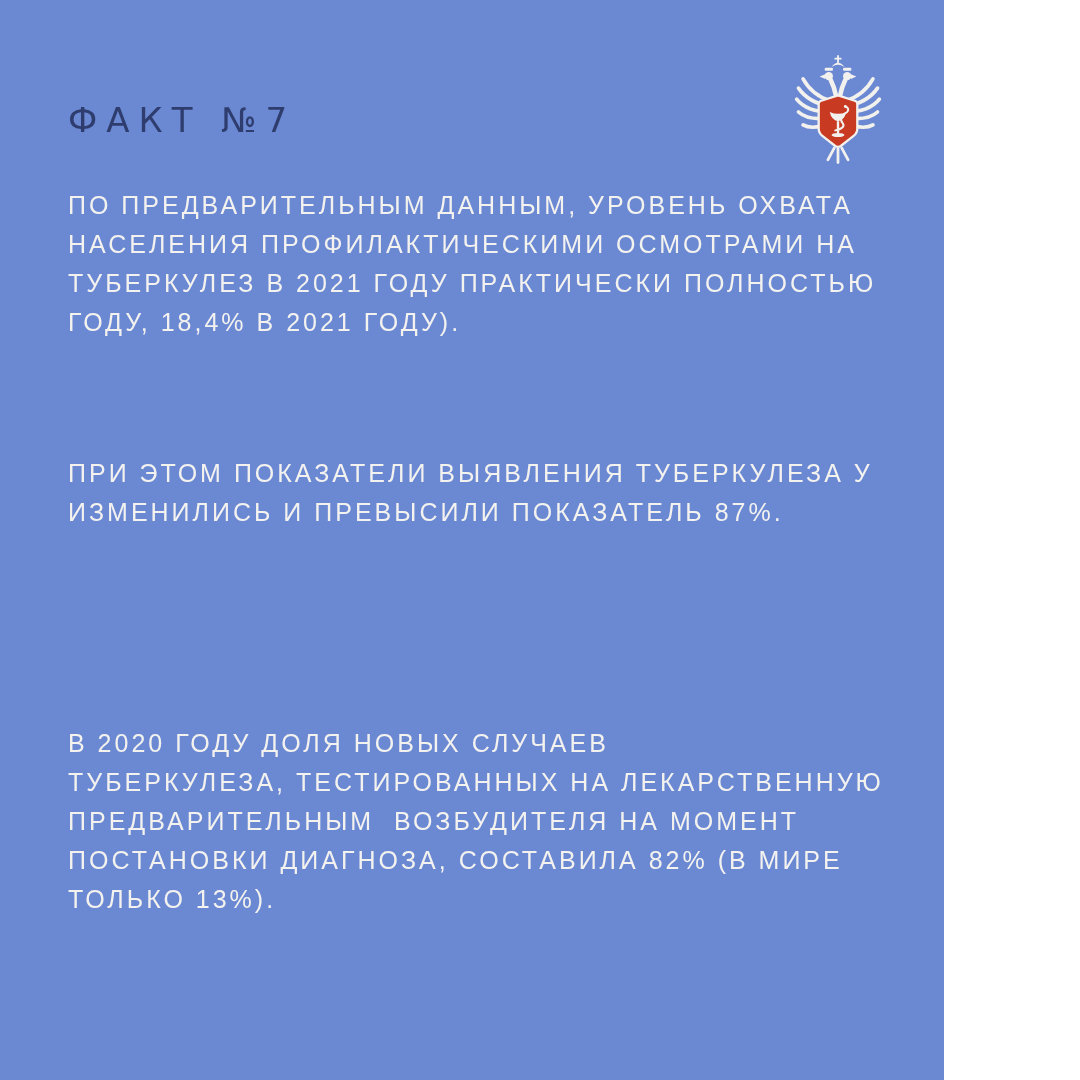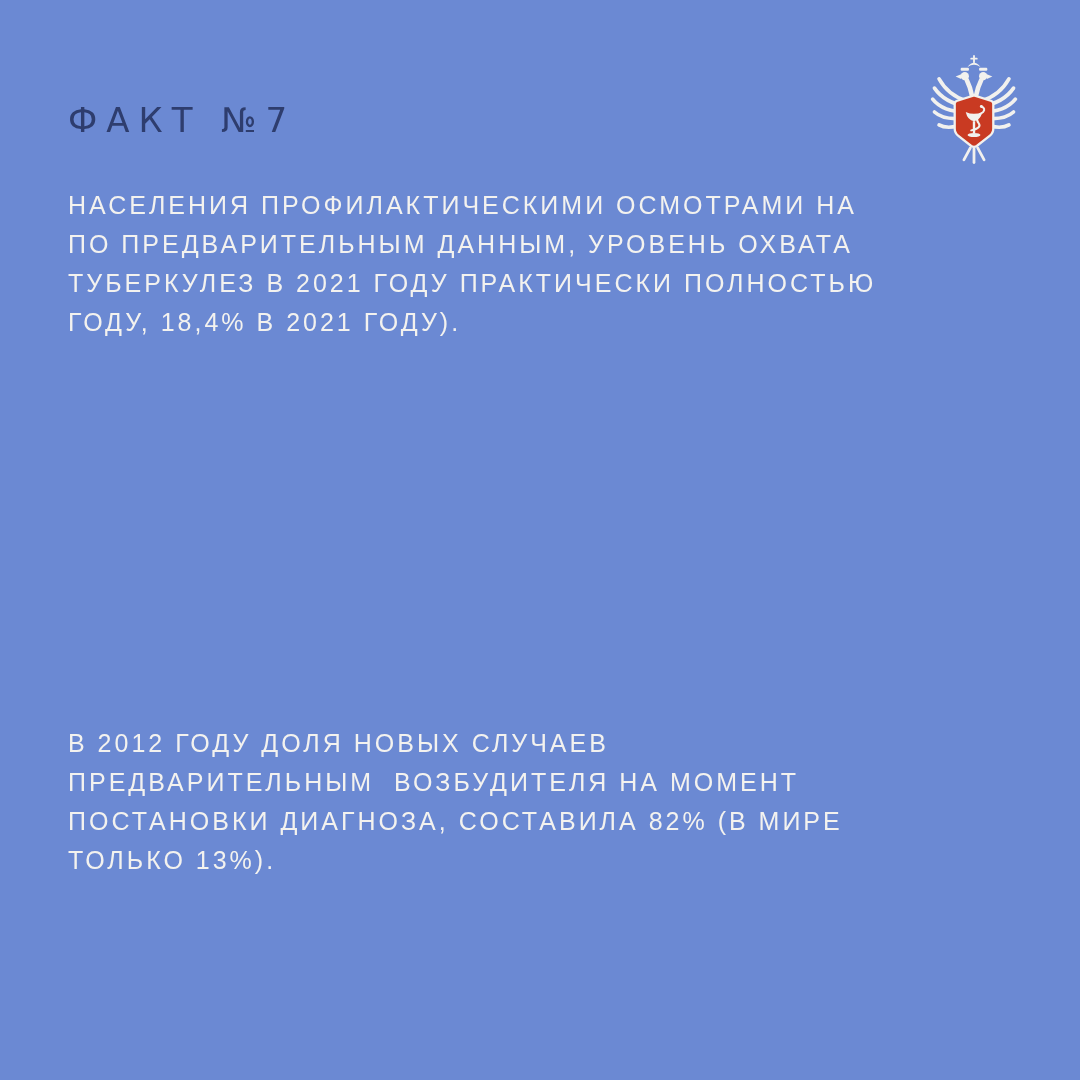--- a/index.html
+++ b/index.html
@@ -1,21 +1,21 @@
 <!DOCTYPE html>
 <html><head>
 <meta charset="utf-8">
 <style>
   html, body {
     margin: 0;
     padding: 0;
   }
   .card {
     position: relative;
-    width: 1080px;
+    width: 944px;
     height: 1080px;
     background: #6b89d3;
     overflow: hidden;
     font-family: "Liberation Sans", sans-serif;
   }
   .fact-title {
     position: absolute;
     left: 68px;
     margin: 0;
     font-family: "DejaVu Sans", sans-serif;
@@ -100,30 +100,33 @@
         <ellipse cx="50" cy="87" rx="7" ry="2.2" fill="#f2f1ee"></ellipse>
         <path d="M58 56 Q63 58 60 62 Q50 68 55 74 Q59 79 47 82" stroke="#f2f1ee" stroke-width="2.2" fill="none" stroke-linecap="round"></path>
         <circle cx="58" cy="56" r="1.6" fill="#f2f1ee"></circle>
       </g>
     </svg>
   </div>
 
   <h1 class="fact-title title-7">ФАКТ №7</h1>
 
   <div class="para para-1">
+    <div class="line">ПО ПРЕДВАРИТЕЛЬНЫМ ДАННЫМ, УРОВЕНЬ ОХВАТА</div>
     <div class="line">НАСЕЛЕНИЯ ПРОФИЛАКТИЧЕСКИМИ ОСМОТРАМИ НА</div>
-    <div class="line">ПО ПРЕДВАРИТЕЛЬНЫМ ДАННЫМ, УРОВЕНЬ ОХВАТА</div>
     <div class="line">ТУБЕРКУЛЕЗ В 2021 ГОДУ ПРАКТИЧЕСКИ ПОЛНОСТЬЮ</div>
     <div class="line">ГОДУ, 18,4% В 2021 ГОДУ).</div>
   </div>
 
   <div class="para para-2">
+    <div class="line">ПРИ ЭТОМ ПОКАЗАТЕЛИ ВЫЯВЛЕНИЯ ТУБЕРКУЛЕЗА У</div>
+    <div class="line">ИЗМЕНИЛИСЬ И ПРЕВЫСИЛИ ПОКАЗАТЕЛЬ 87%.</div>
   </div>
 
 
   <div class="para para-3">
-    <div class="line">В 2012 ГОДУ ДОЛЯ НОВЫХ СЛУЧАЕВ</div>
+    <div class="line">В 2020 ГОДУ ДОЛЯ НОВЫХ СЛУЧАЕВ</div>
+    <div class="line">ТУБЕРКУЛЕЗА, ТЕСТИРОВАННЫХ НА ЛЕКАРСТВЕННУЮ</div>
     <div class="line">ПРЕДВАРИТЕЛЬНЫМ  ВОЗБУДИТЕЛЯ НА МОМЕНТ</div>
     <div class="line">ПОСТАНОВКИ ДИАГНОЗА, СОСТАВИЛА 82% (В МИРЕ</div>
     <div class="line">ТОЛЬКО 13%).</div>
   </div>
 
 </div>
 
 </body></html>

